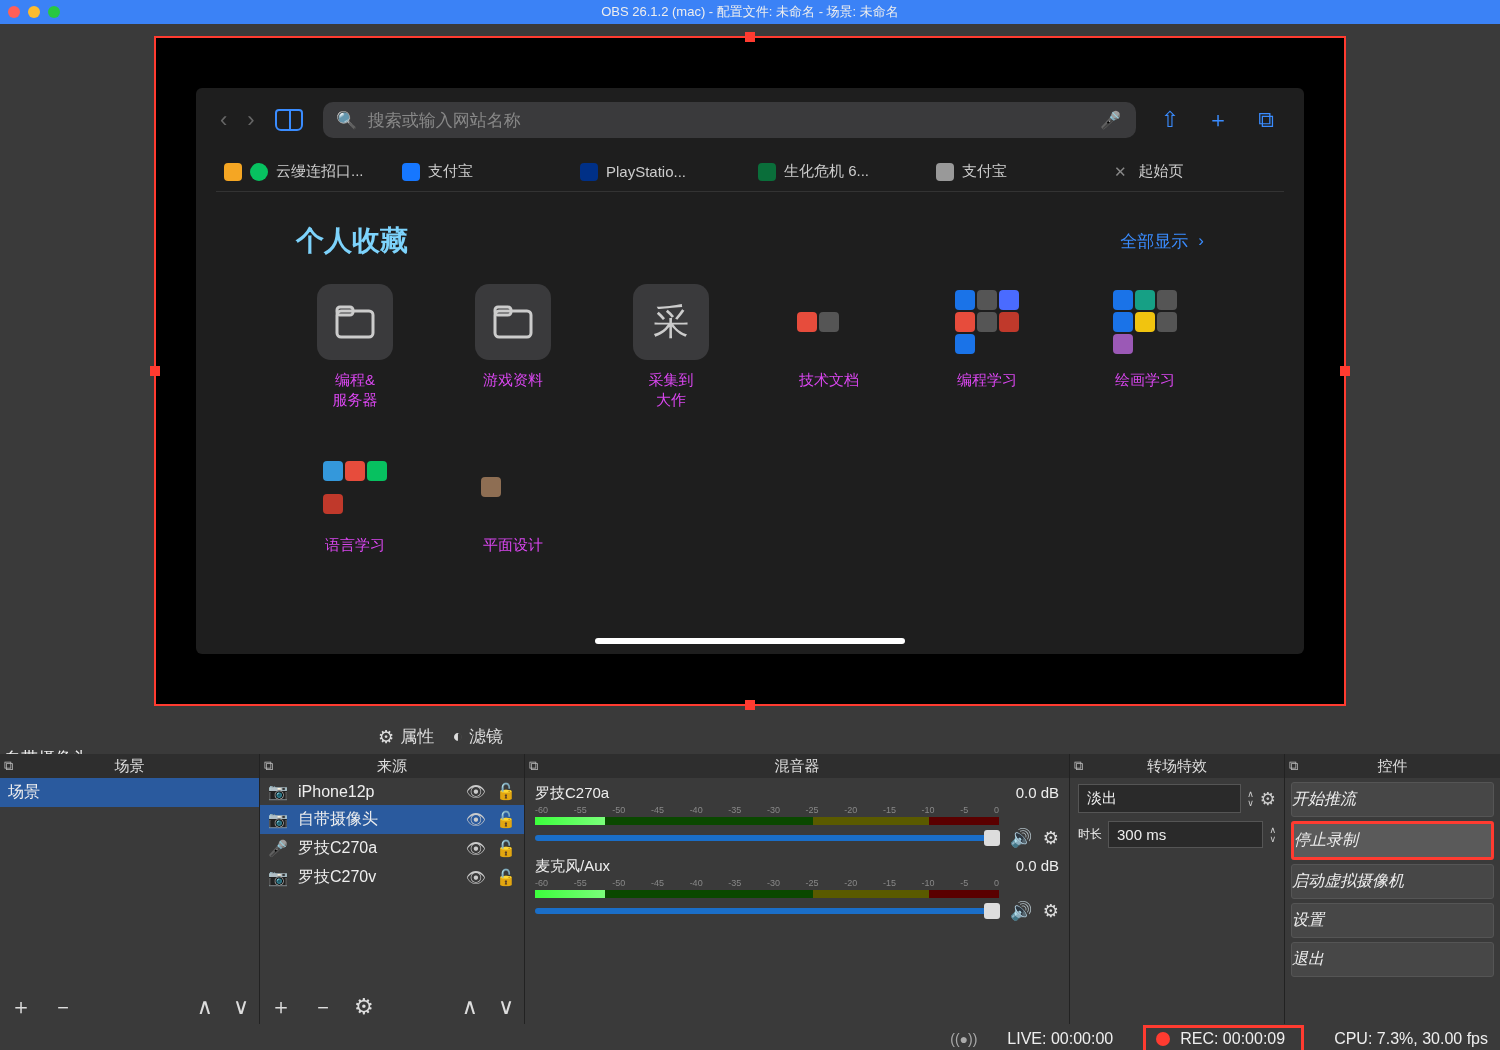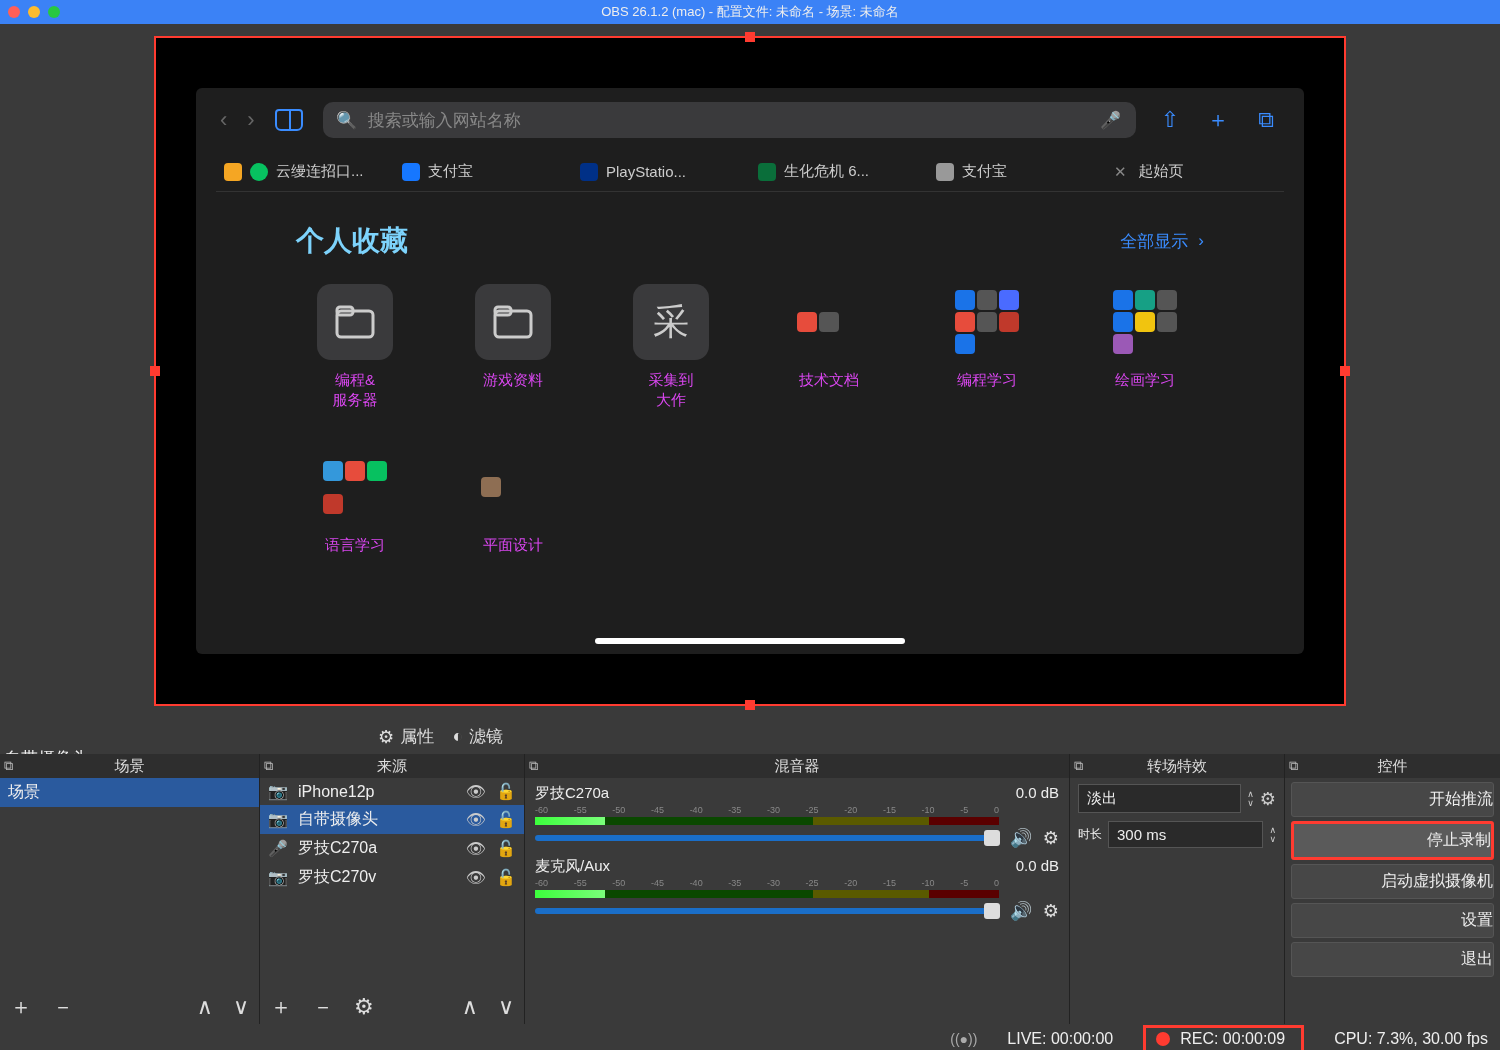--- a/index.html
+++ b/index.html
@@ -94,21 +94,21 @@
   
   .trans-body { padding: 6px 8px; }
   .trans-row { display: flex; align-items: center; gap: 6px; margin-bottom: 8px; }
   .trans-select { flex:1; background:#2a2a2a; padding:4px 8px; border:1px solid #555; font-size:15px; color:#eee; }
   .trans-spin { display:flex; flex-direction:column; font-size:9px; line-height:9px; color:#ccc; }
   .trans-gear { font-size:18px; color:#ccc; }
   .trans-label { font-size:12px; color:#eee; }
   
   
   .controls-body { padding: 4px 6px; display:flex; flex-direction:column; gap:4px; }
-  .ctrl-btn { background:#474747; border:1px solid #555; padding:6px 0; text-align:right; font-size:16px; color:#eee; border-radius:3px; }
+  .ctrl-btn { background:#474747; border:1px solid #555; padding:6px 0; text-align:left; font-size:16px; color:#eee; border-radius:3px;font-style:italic; }
   .ctrl-btn.highlighted { border: 3px solid #ff3b30; background:#5a5a5a; }
   
   
   .statusbar { height: 30px; background:#3a3a3a; display:flex; align-items:center; justify-content:flex-end; gap:30px; padding:0 12px; font-size:16px; color:#eee; }
   .rec-box { border:3px solid #ff3b30; padding:2px 16px 2px 10px; display:flex; align-items:center; gap:10px; }
   .rec-dot { width:14px; height:14px; background:#ff3b30; border-radius:50%; }
   .live-dot { font-size:14px; color:#aaa; }
   
   svg { display: block; }
 </style>

